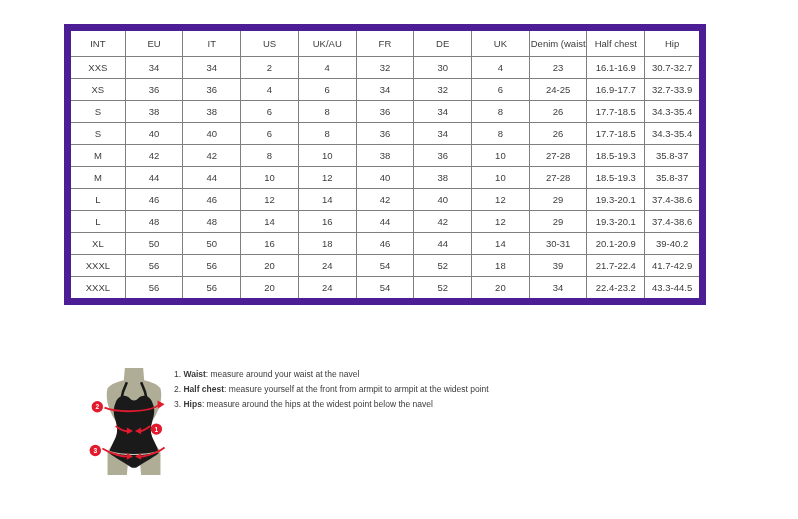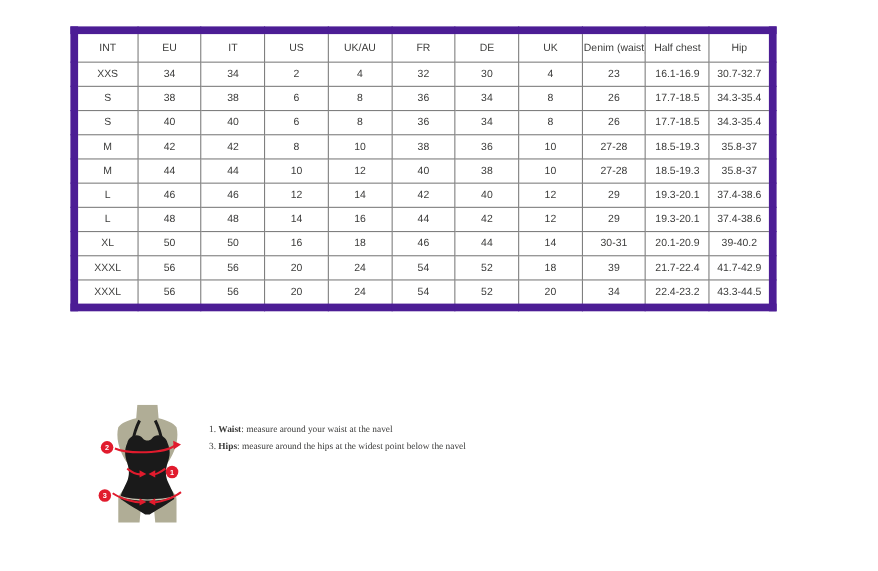--- a/index.html
+++ b/index.html
@@ -26,22 +26,22 @@
   table.size-table th { height:25px; }
   table.size-table td { height:21px; }
 
   
   .measure-title {
     position:absolute; left:64px; top:344px; margin:0;
     font-size:9.5px; font-weight:bold; letter-spacing:0.4px;
     color:#3a3a39;
   }
   ol.steps {
-    position:absolute; left:174px; top:367px; margin:16px; padding:0;
-    list-style:none; font-size:8.5px; color:#3a3a39;font-family:Liberation Serif, serif;
+    position:absolute; left:174px; top:367px; margin:0; padding:0;
+    list-style:none; font-size:8.5px; color:#3a3a39;
   }
   ol.steps li { line-height:15px; white-space:nowrap; }
   .step-label { font-weight:bold; }
 
   .figure-wrap {
     position:absolute; left:82px; top:368px; width:104px; height:112px;
   }
   .figure-wrap svg { display:block; width:104px; height:112px; }
   .badge-text {
     font-family:"Liberation Sans", sans-serif;
@@ -78,20 +78,33 @@
           <td>2</td>
           <td>4</td>
           <td>32</td>
           <td>30</td>
           <td>4</td>
           <td>23</td>
           <td>16.1-16.9</td>
           <td>30.7-32.7</td>
         </tr>
         <tr>
+          <td>XS</td>
+          <td>36</td>
+          <td>36</td>
+          <td>4</td>
+          <td>6</td>
+          <td>34</td>
+          <td>32</td>
+          <td>6</td>
+          <td>24-25</td>
+          <td>16.9-17.7</td>
+          <td>32.7-33.9</td>
+        </tr>
+        <tr>
           <td>S</td>
           <td>38</td>
           <td>38</td>
           <td>6</td>
           <td>8</td>
           <td>36</td>
           <td>34</td>
           <td>8</td>
           <td>26</td>
           <td>17.7-18.5</td>
@@ -265,16 +278,17 @@
       </g>
       <g>
         <circle cx="12" cy="81" r="5.6" fill="#e11b2d"></circle>
         <text class="badge-text" x="12" y="83.4">3</text>
       </g>
     </svg>
   </div>
 
   <ol class="steps" id="steps-list">
       <li><span>1. </span><span class="step-label">Waist</span><span>: measure around your waist at the navel</span></li>
+      <li><span>2. </span><span class="step-label">Half chest</span><span>: measure yourself at the front from armpit to armpit at the widest point</span></li>
       <li><span>3. </span><span class="step-label">Hips</span><span>: measure around the hips at the widest point below the navel</span></li>
     </ol>
 
 </div>
 
 </body></html>

